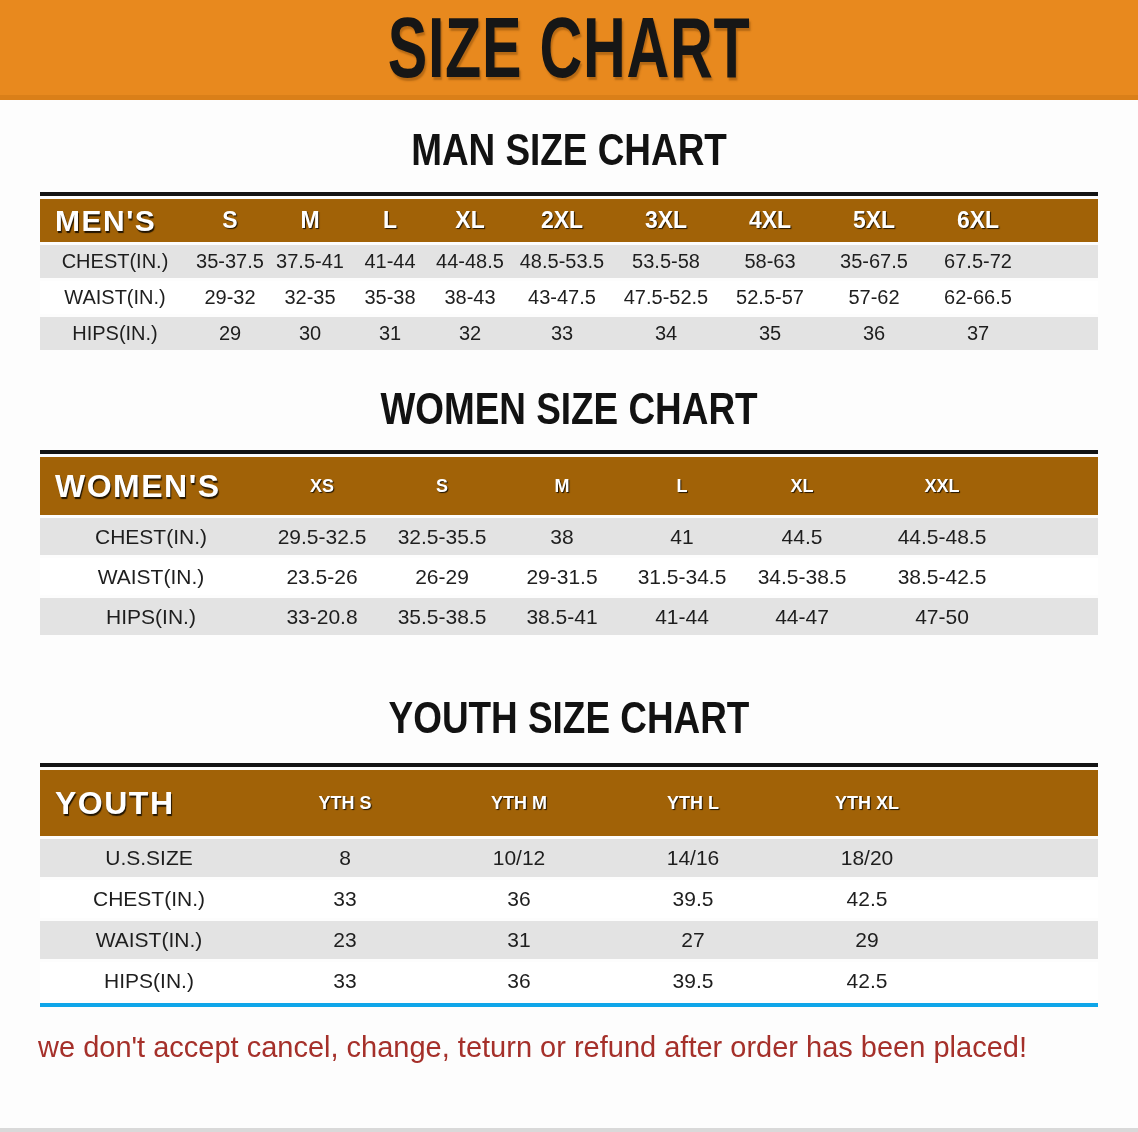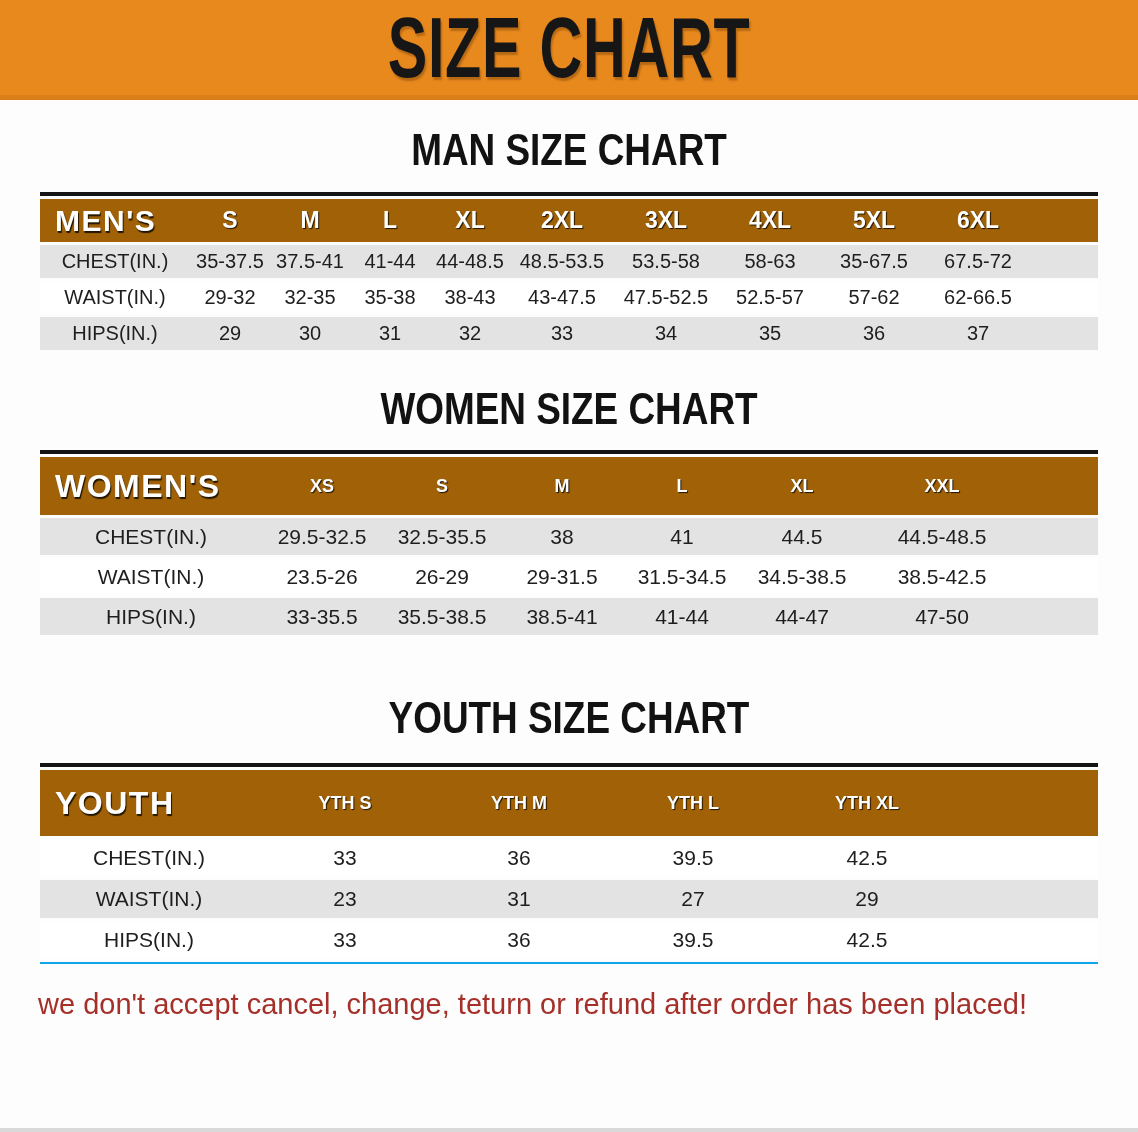--- a/index.html
+++ b/index.html
@@ -47,21 +47,21 @@
   
   .women .bar th{height:58px;}
   .women .corner{font-size:32px;}
   .women .size-h{font-size:18px;}
   .women td{height:37px;font-size:21px;}
   
   .youth .bar th{height:66px;}
   .youth .corner{font-size:32px;}
   .youth .size-h{font-size:18px;}
   .youth td{height:38px;font-size:21px;}
-  .youth-wrap{border-bottom:2px solid #0ea5e9;}
+  .youth-wrap{border-bottom:4px solid #0ea5e9;}
   
   .disclaimer{
     margin:20px 38px 0;color:#A5302A;font-size:29px;line-height:40px;font-weight:500;
   }
   .bottom-edge{position:absolute;left:0;bottom:0;width:100%;height:4px;background:#D9D9D9;}
 </style>
 </head>
 <body>
 
 <div class="banner">
@@ -184,21 +184,21 @@
       <td>23.5-26</td>
       <td>26-29</td>
       <td>29-31.5</td>
       <td>31.5-34.5</td>
       <td>34.5-38.5</td>
       <td>38.5-42.5</td>
       <td></td>
     </tr>
     <tr class="gray">
       <td>HIPS(IN.)</td>
-      <td>33-35.5</td>
+      <td>33-20.8</td>
       <td>35.5-38.5</td>
       <td>38.5-41</td>
       <td>41-44</td>
       <td>44-47</td>
       <td>47-50</td>
       <td></td>
     </tr>
   </tbody>
     </table>
 </div>
@@ -218,20 +218,28 @@
     </colgroup>
     <tbody>
         <tr class="bar">
       <th class="corner">YOUTH</th>
       <th class="size-h">YTH S</th>
       <th class="size-h">YTH M</th>
       <th class="size-h">YTH L</th>
       <th class="size-h">YTH XL</th>
       <th></th>
     </tr>
+    <tr class="gray">
+      <td>U.S.SIZE</td>
+      <td>8</td>
+      <td>10/12</td>
+      <td>14/16</td>
+      <td>18/20</td>
+      <td></td>
+    </tr>
     <tr class="white">
       <td>CHEST(IN.)</td>
       <td>33</td>
       <td>36</td>
       <td>39.5</td>
       <td>42.5</td>
       <td></td>
     </tr>
     <tr class="gray">
       <td>WAIST(IN.)</td>

